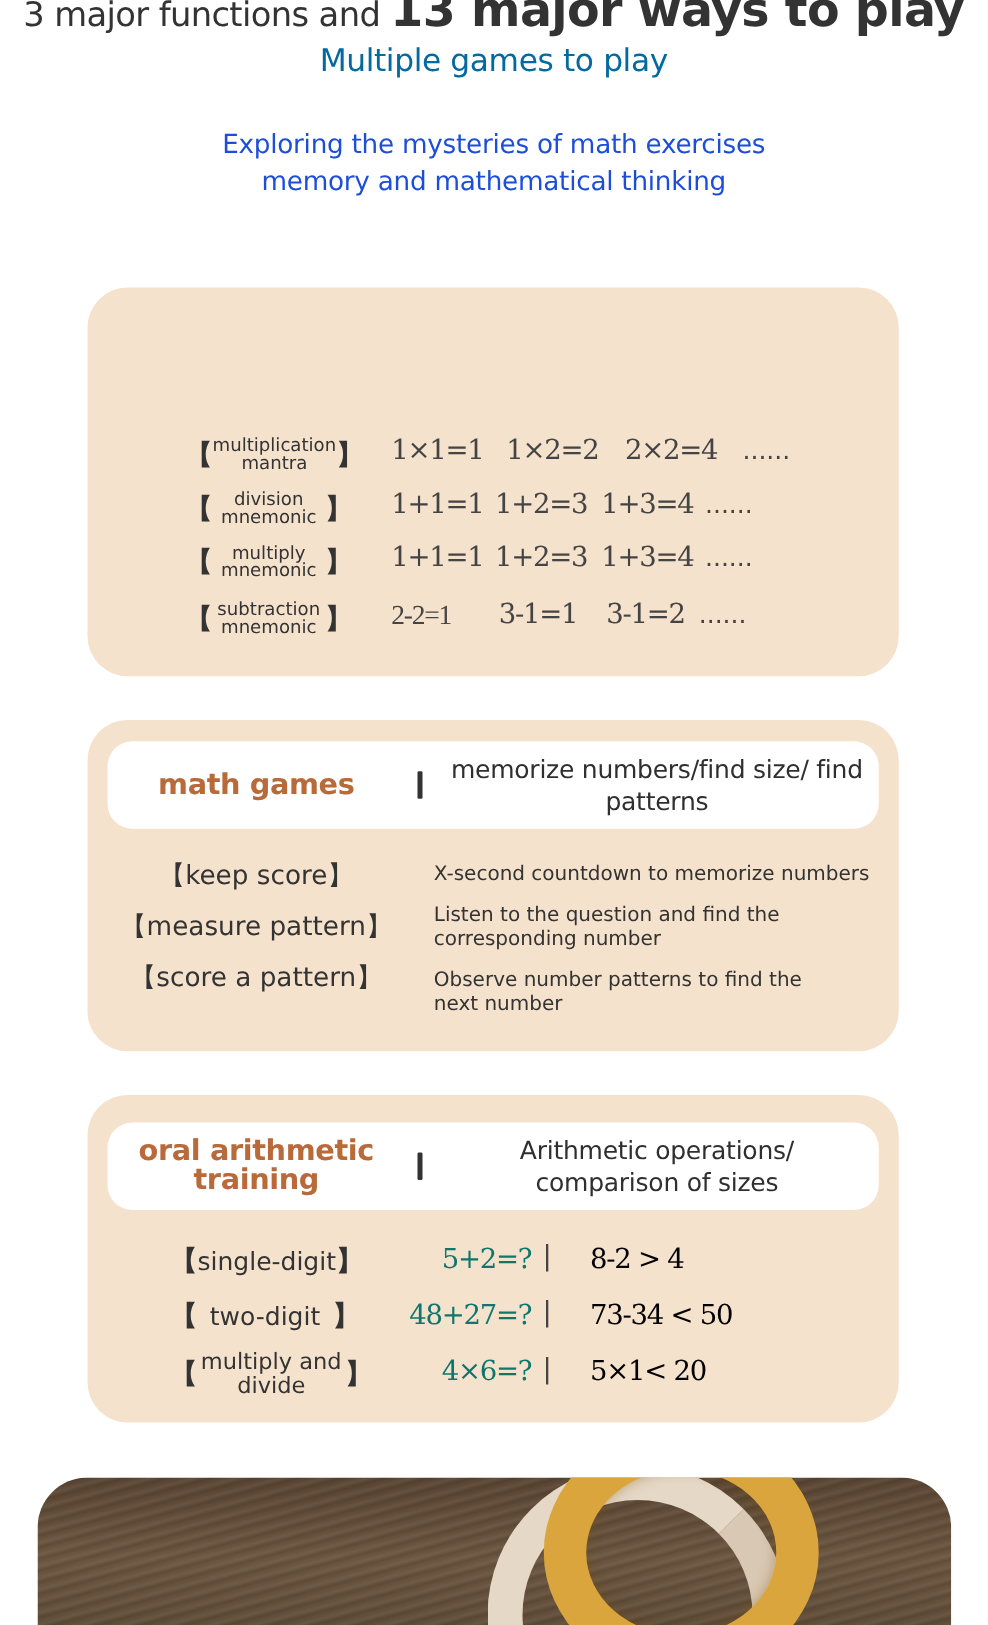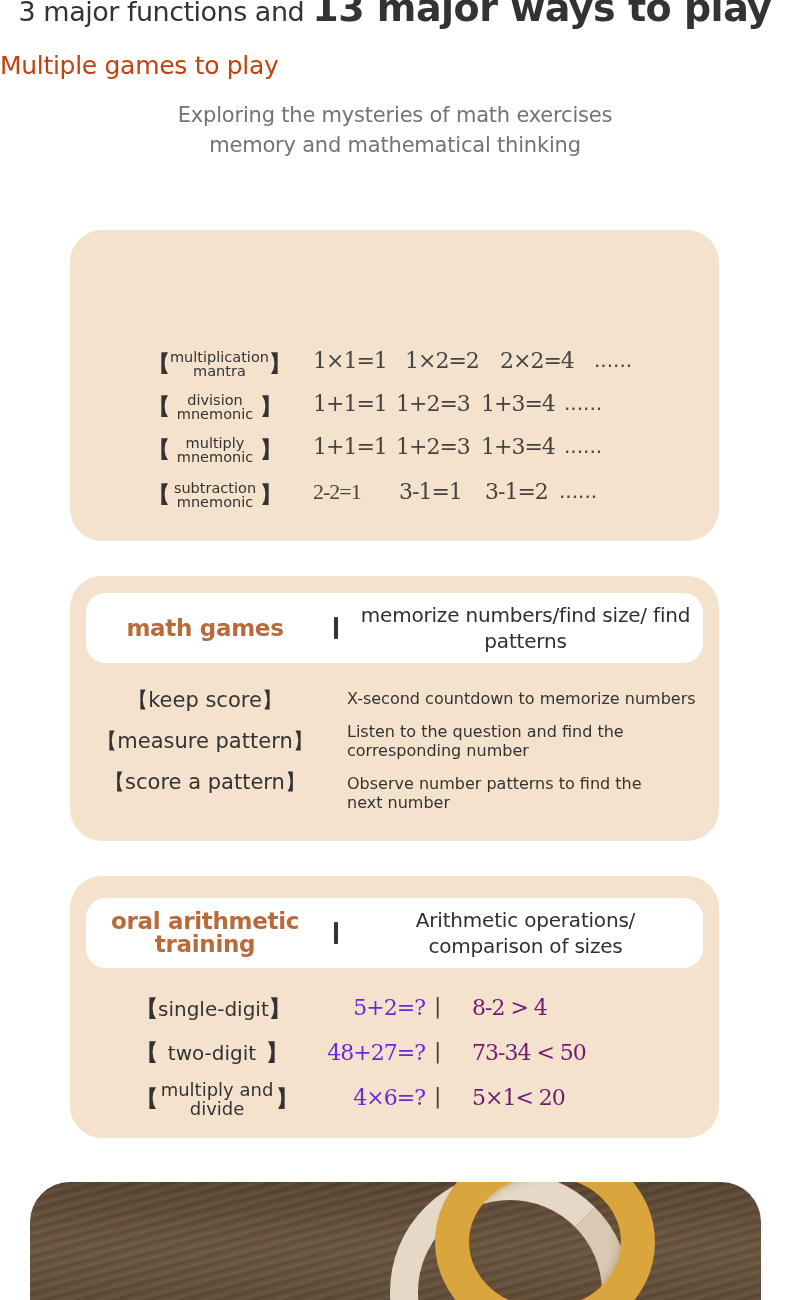--- a/index.html
+++ b/index.html
@@ -7,27 +7,27 @@
     body { position: relative; font-family: "DejaVu Sans", "Liberation Sans", sans-serif; color: #2e2e2e; }
 
     .headline {
       position: absolute; left: 0; top: -14px; width: 790px; text-align: center;
       white-space: nowrap; color: #333333;
     }
     .headline .small { font-size: 27px; font-weight: 500; letter-spacing: -0.5px; }
     .headline .big { font-size: 38px; font-weight: bold; letter-spacing: -0.5px; }
 
     .subheadline {
-      position: absolute; left: 0; top: 34px; width: 790px; 
-      font-size: 25px; font-weight: 500; color: #c2410c; letter-spacing: -0.3px; margin-top: 17px;
+      position: absolute; left: 0; top: 34px; width: 790px; text-align: center;
+      font-size: 25px; font-weight: 500; color: #0369a1; letter-spacing: -0.3px;
     }
 
     .intro {
       position: absolute; left: 0; top: 100px; width: 790px; text-align: center;
-      font-size: 21px; line-height: 30px; color: #737373; letter-spacing: -0.2px;
+      font-size: 21px; line-height: 30px; color: #1d4ed8; letter-spacing: -0.2px;
     }
 
     .card {
       position: absolute; left: 70px; width: 649px; background: #f5e2cc; border-radius: 32px;
     }
     .card-header {
       position: absolute; left: 16px; top: 17px; width: 617px; height: 70px;
       background: #ffffff; border-radius: 20px;
     }
     .card-title {
@@ -69,26 +69,26 @@
     }
 
     
     .oa-label {
       position: absolute; left: 66px; width: 152px; height: 40px;
       display: flex; align-items: center; justify-content: space-between;
     }
     .oa-label-text { font-size: 20px; color: #333; flex: 1; text-align: center; line-height: 19px; white-space: nowrap; }
     .oa-label-text.two { font-size: 18px; line-height: 19px; }
     .oa-q {
-      position: absolute; width: 150px; left: 205px; text-align: right; font-size: 22px; color: #6d28d9;
+      position: absolute; width: 150px; left: 205px; text-align: right; font-size: 22px; color: #0f766e;
       font-family: "DejaVu Serif", "Liberation Serif", serif; letter-spacing: -1px;
     }
     .oa-sep { position: absolute; left: 364px; font-size: 22px; color: #444; }
     .oa-cmp {
-      position: absolute; left: 402px; font-size: 22px; color: #701a75;
+      position: absolute; left: 402px; font-size: 22px; color: #000000;
       font-family: "DejaVu Serif", "Liberation Serif", serif; letter-spacing: -1px; white-space: nowrap;
     }
 
     .photo {
       position: absolute; left: 30px; top: 1182px; width: 731px; height: 130px;
       border-radius: 40px 40px 0 0; overflow: hidden;
       background:
         repeating-linear-gradient(165deg, rgba(0,0,0,0.10) 0px, rgba(0,0,0,0.0) 3px, rgba(255,255,255,0.05) 6px, rgba(0,0,0,0.08) 9px),
         linear-gradient(180deg, #5a4532 0%, #6b5640 50%, #5e4a36 100%);
     }

